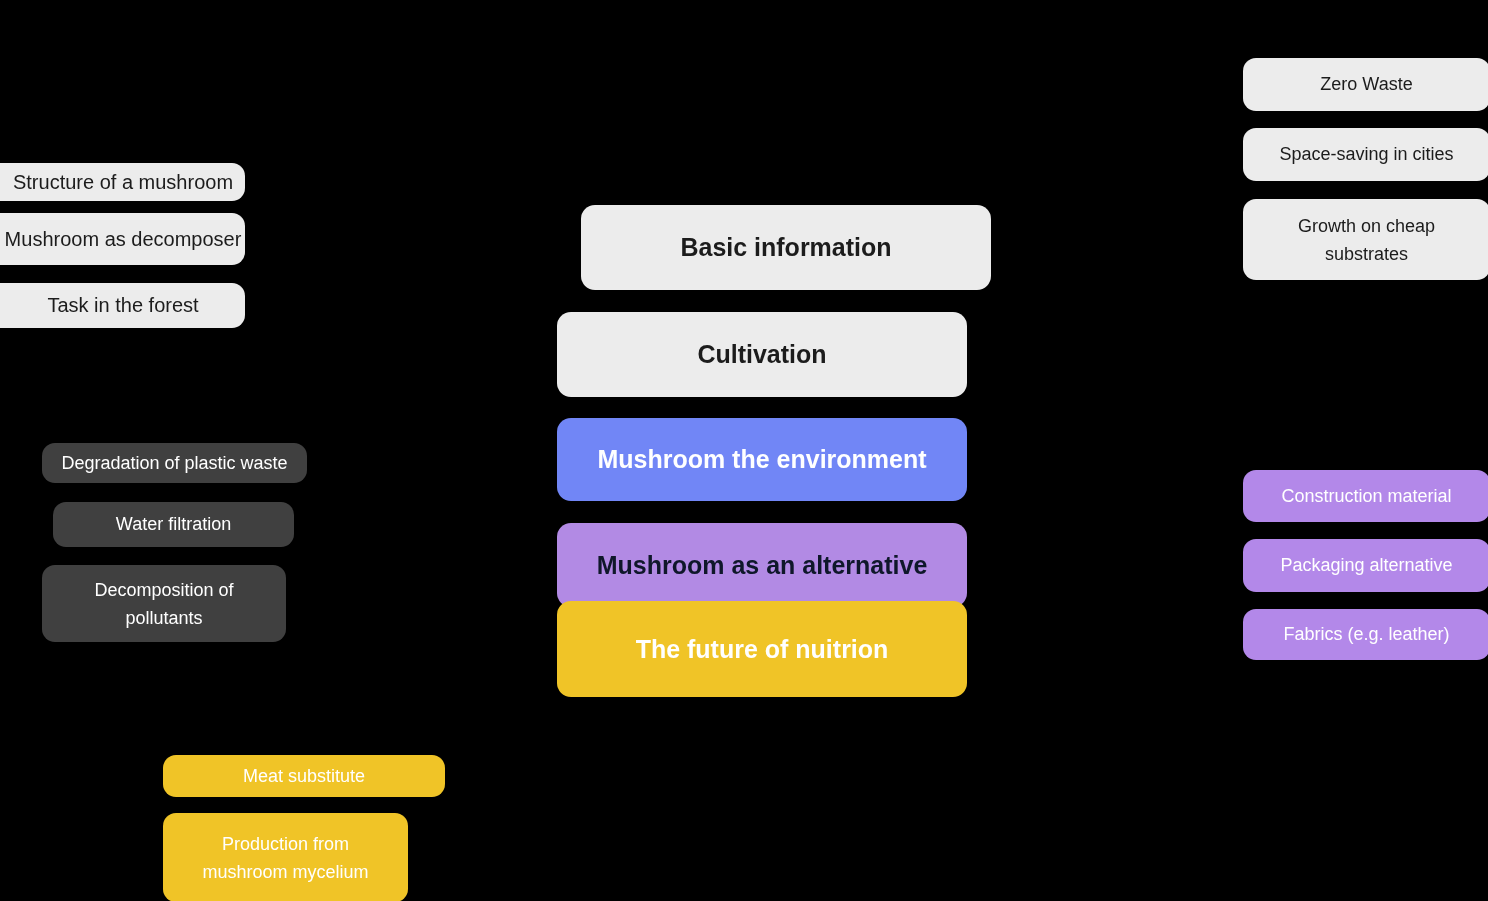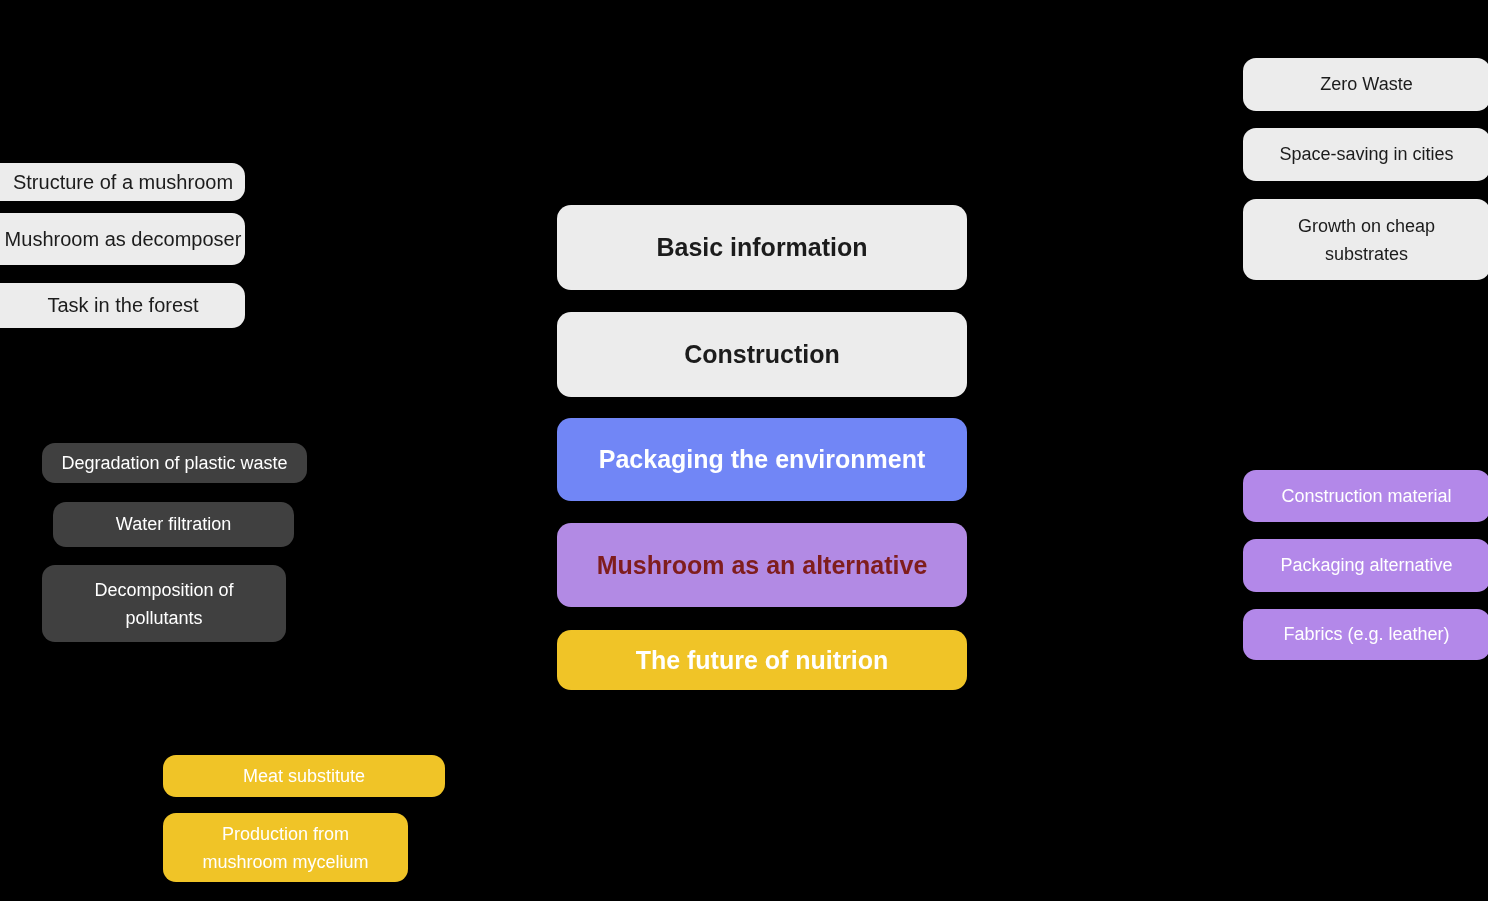--- a/index.html
+++ b/index.html
@@ -20,38 +20,38 @@
     display: flex;
     align-items: center;
     justify-content: center;
     text-align: center;
     box-sizing: border-box;
     border-radius: 13px;
   }
   
   .gray   { background: #ececec; color: #1c1c1c; }
   .blue   { background: #7186f6; color: #ffffff; }
-  .purple-c { background: #b28ae4; color: #7f1d1d; }
+  .purple-c { background: #b28ae4; color: #0f172a; }
   .purple-r { background: #b388e9; color: #ffffff; }
   .yellow { background: #f0c427; color: #ffffff; }
   .navy   { background: #404040; color: #ffffff; }
 
   
   .center-node {
     left: 557px;
     width: 410px;
     font-size: 25px;
     font-weight: 700;
     border-radius: 14px;
   }
-  .n-c1 { top: 205px; height: 85px; }
+  .n-c1 { top: 205px; height: 85px; margin-left: 24px; }
   .n-c2 { top: 312px; height: 85px; }
   .n-c3 { top: 418px; height: 83px; }
   .n-c4 { top: 523px; height: 84px; }
-  .n-c5 { top: 630px; height: 60px; }
+  .n-c5 { top: 601px; height: 96px; }
 
   
   .left-gray {
     left: -12px;
     width: 257px;
     font-size: 20px;
     padding-left: 13px;
   }
   .n-l1 { top: 163px; height: 38px; }
   .n-l2 { top: 213px; height: 52px; }
@@ -60,21 +60,21 @@
   
   .navy-node { font-size: 18px; }
   .n-n1 { left: 42px; top: 443px; width: 265px; height: 40px; }
   .n-n2 { left: 53px; top: 502px; width: 241px; height: 45px; text-align: right; }
   .n-n3 { left: 42px; top: 565px; width: 244px; height: 77px;
           padding: 0 44px; line-height: 28px; }
 
   
   .yellow-node { font-size: 18px; }
   .n-y1 { left: 163px; top: 755px; width: 282px; height: 42px; }
-  .n-y2 { left: 163px; top: 813px; width: 245px; height: 69px;
+  .n-y2 { left: 163px; top: 813px; width: 245px; height: 89px;
           padding: 0 30px; line-height: 28px; }
 
   
   .right-node {
     left: 1243px;
     width: 247px;
     font-size: 18px;
   }
   .n-r1 { top: 58px;  height: 53px; }
   .n-r2 { top: 128px; height: 53px; }
@@ -82,22 +82,22 @@
   .n-p1 { top: 470px; height: 52px; }
   .n-p2 { top: 539px; height: 53px; }
   .n-p3 { top: 609px; height: 51px; }
 </style>
 </head>
 <body>
 
 <div class="canvas">
 
   <div class="node center-node gray n-c1">Basic information</div>
-  <div class="node center-node gray n-c2">Construction</div>
-  <div class="node center-node blue n-c3">Packaging the environment</div>
+  <div class="node center-node gray n-c2">Cultivation</div>
+  <div class="node center-node blue n-c3">Mushroom the environment</div>
   <div class="node center-node purple-c n-c4">Mushroom as an alternative</div>
   <div class="node center-node yellow n-c5">The future of nuitrion</div>
 
   <div class="node left-gray gray n-l1">Structure of a mushroom</div>
   <div class="node left-gray gray n-l2">Mushroom as decomposer</div>
   <div class="node left-gray gray n-l3">Task in the forest</div>
 
   <div class="node navy-node navy n-n1">Degradation of plastic waste</div>
   <div class="node navy-node navy n-n2">Water filtration</div>
   <div class="node navy-node navy n-n3">Decomposition of pollutants</div>

